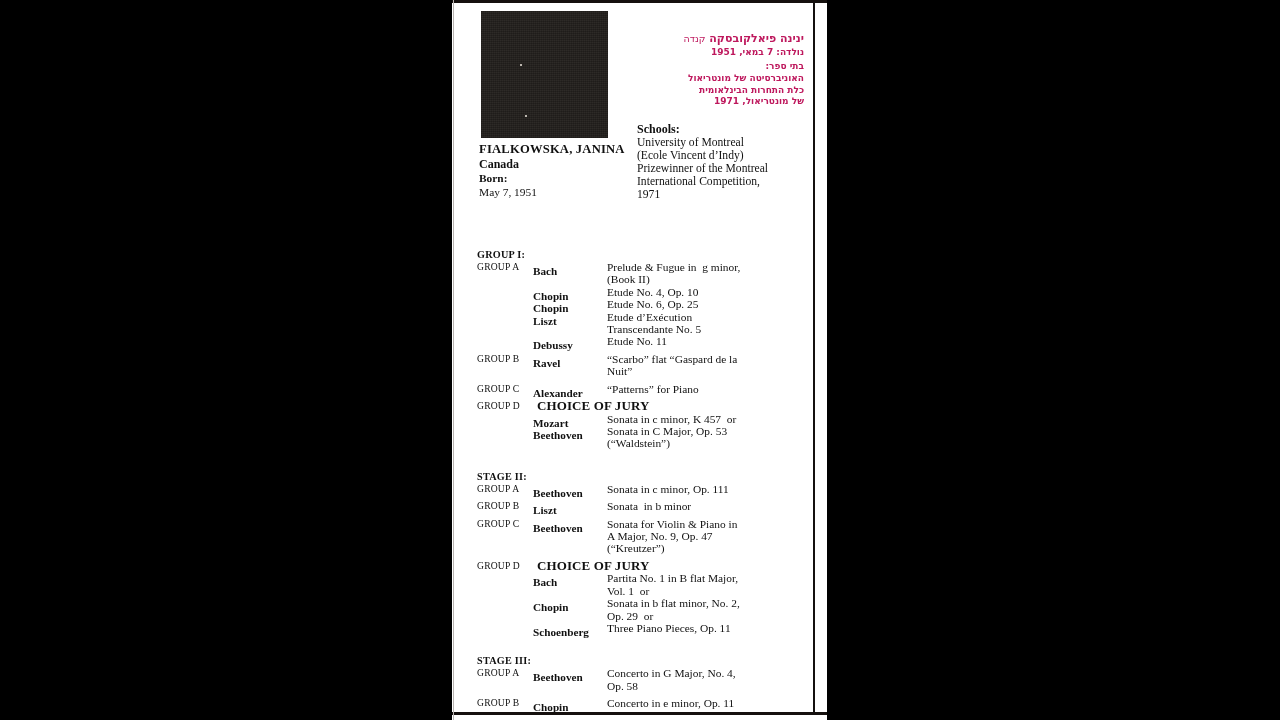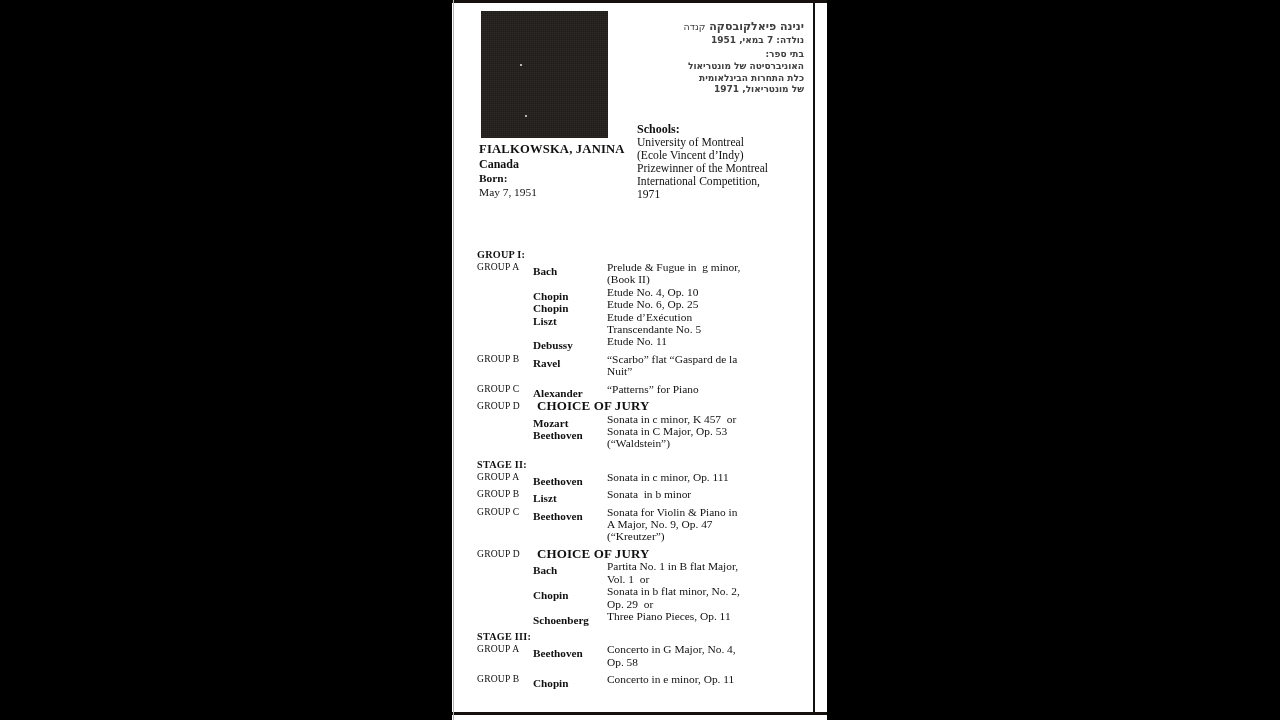--- a/index.html
+++ b/index.html
@@ -129,26 +129,26 @@
   }
   #identity .born-value {
     font-size: 11.4px;
     line-height: 14px;
   }
 
   
   #hebrew {
     position: absolute;
     right: 23px;
-    top: 20px;
+    top: 32px;
     width: 185px;
     direction: rtl;
     text-align: right;
     font-family: "DejaVu Sans", "Liberation Sans", sans-serif;
-    color: #404040;
+    color: #be185d;
   }
   #hebrew .heb-name {
     font-size: 11px;
     font-weight: bold;
     line-height: 14px;
     white-space: nowrap;
   }
   #hebrew .heb-name .heb-country {
     font-weight: normal;
     font-size: 9.5px;
@@ -191,21 +191,21 @@
     position: absolute;
     left: 25px;
     top: 248px;
     width: 330px;
   }
   .stage-head {
     font-weight: bold;
     font-size: 10.2px;
     letter-spacing: 0.25px;
     line-height: 13px;
-    margin-top: 8px;
+    margin-top: 20px;
   }
   .stage-head.first { margin-top: 0; }
   .group-block {
     position: relative;
     margin-top: 5px;
     min-height: 12px;
   }
   .group-block.tight { margin-top: 0px; }
   .group-label {
     position: absolute;

